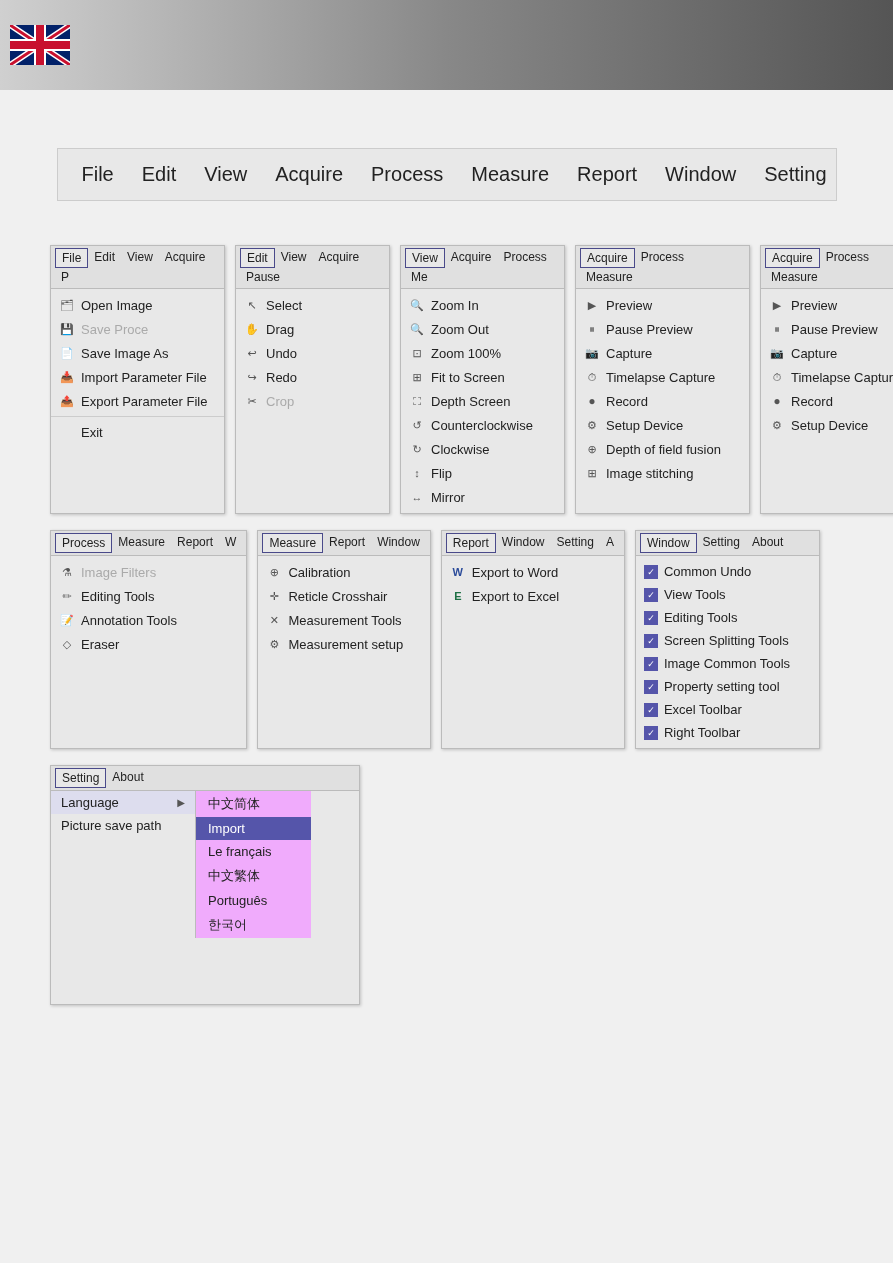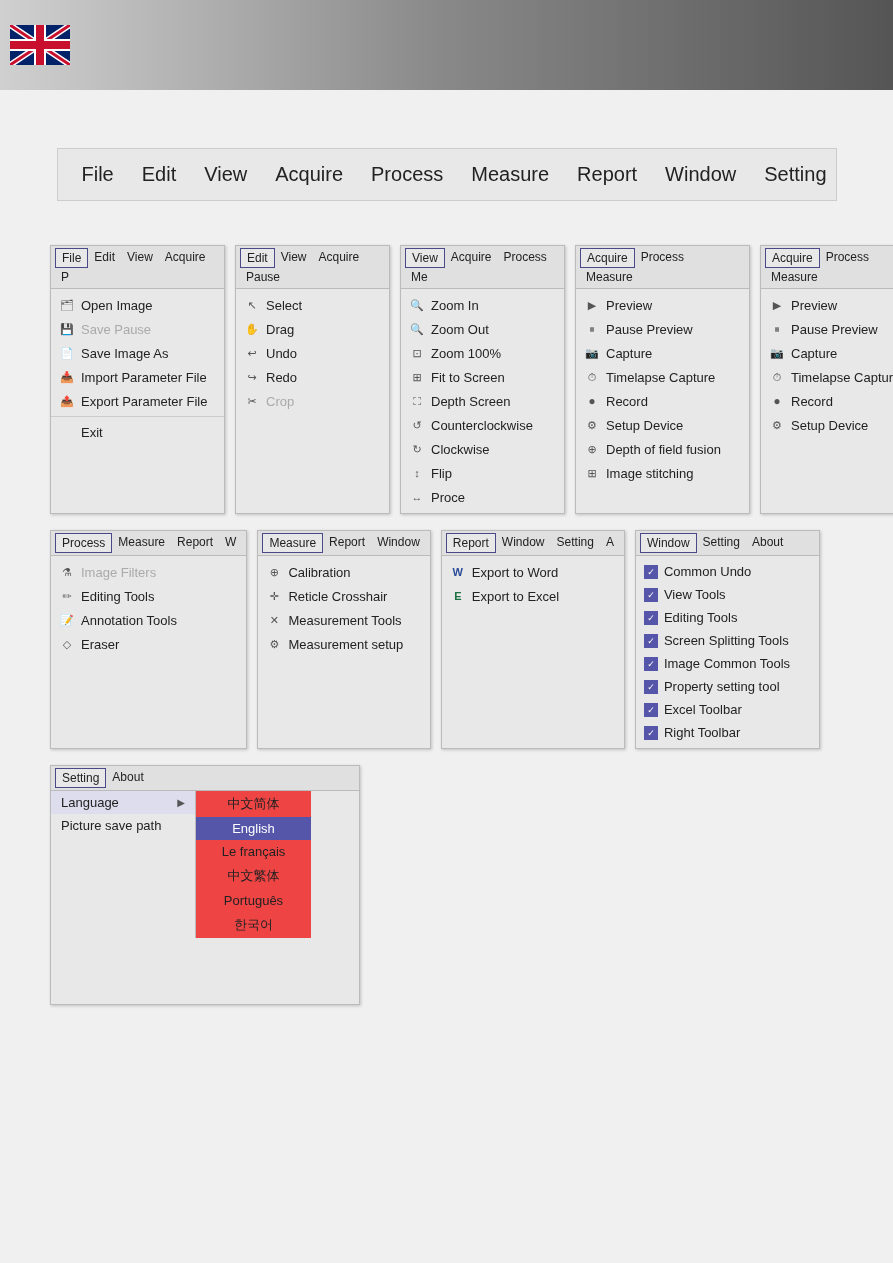--- a/index.html
+++ b/index.html
@@ -193,22 +193,21 @@
     }
 
     .lang-main-menu {
       width: 145px;
       border-right: 1px solid #bbb;
       text-align: center;
     }
 
     .lang-sub-menu {
       width: 115px;
-      background: #ef4444;
-      text-align: center;
+      background: #f0abfc;
     }
 
     .lang-sub-menu .submenu-item {
       padding: 4px 12px;
     }
 
     .panels-row {
       display: flex;
       gap: 10px;
       margin: 0 50px 16px 50px;
@@ -265,21 +264,21 @@
       <span class="dropdown-header-item">Acquire</span>
       <span class="dropdown-header-item">P</span>
     </div>
     <div class="dropdown-body">
       <div class="dropdown-item">
         <span class="icon">🗂</span>
         <span>Open Image</span>
       </div>
       <div class="dropdown-item disabled">
         <span class="icon">💾</span>
-        <span>Save Pause</span>
+        <span>Save Proce</span>
       </div>
       <div class="dropdown-item">
         <span class="icon">📄</span>
         <span>Save Image As</span>
       </div>
       <div class="dropdown-item">
         <span class="icon">📥</span>
         <span>Import Parameter File</span>
       </div>
       <div class="dropdown-item">
@@ -360,21 +359,21 @@
       <div class="dropdown-item">
         <span class="icon">↻</span>
         <span>Clockwise</span>
       </div>
       <div class="dropdown-item">
         <span class="icon">↕</span>
         <span>Flip</span>
       </div>
       <div class="dropdown-item">
         <span class="icon">↔</span>
-        <span>Proce</span>
+        <span>Mirror</span>
       </div>
     </div>
   </div>
 
   <div class="dropdown-panel" style="min-width:175px;">
     <div class="dropdown-header">
       <span class="dropdown-header-item active">Acquire</span>
       <span class="dropdown-header-item">Process</span>
       <span class="dropdown-header-item">Measure</span>
     </div>
@@ -580,21 +579,21 @@
           <span>Language</span>
           <span class="arrow">▶</span>
         </div>
         <div class="setting-item">
           <span>Picture save path</span>
         </div>
       </div>
 
       <div class="lang-sub-menu">
         <div class="submenu-item">中文简体</div>
-        <div class="submenu-item selected">English</div>
+        <div class="submenu-item selected">Import</div>
         <div class="submenu-item">Le français</div>
         <div class="submenu-item">中文繁体</div>
         <div class="submenu-item">Português</div>
         <div class="submenu-item">한국어</div>
       </div>
     </div>
   </div>
 </div>
 
 </body></html>

